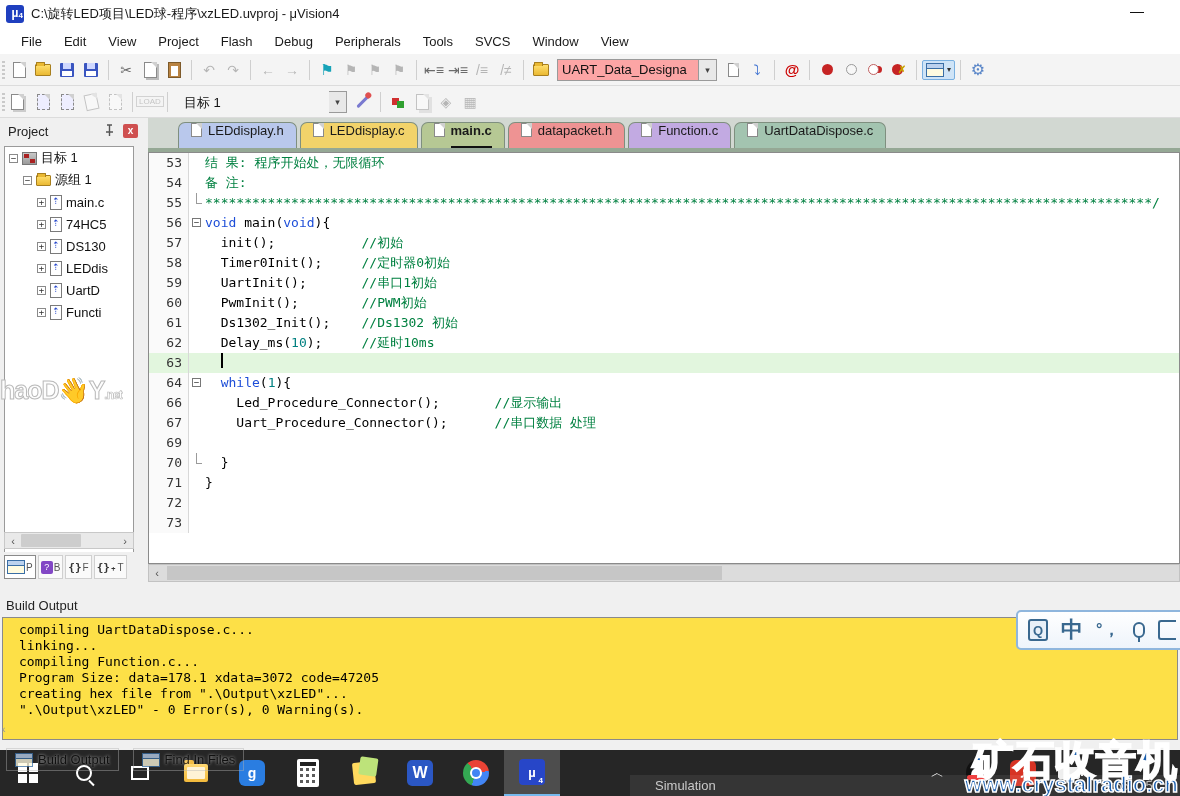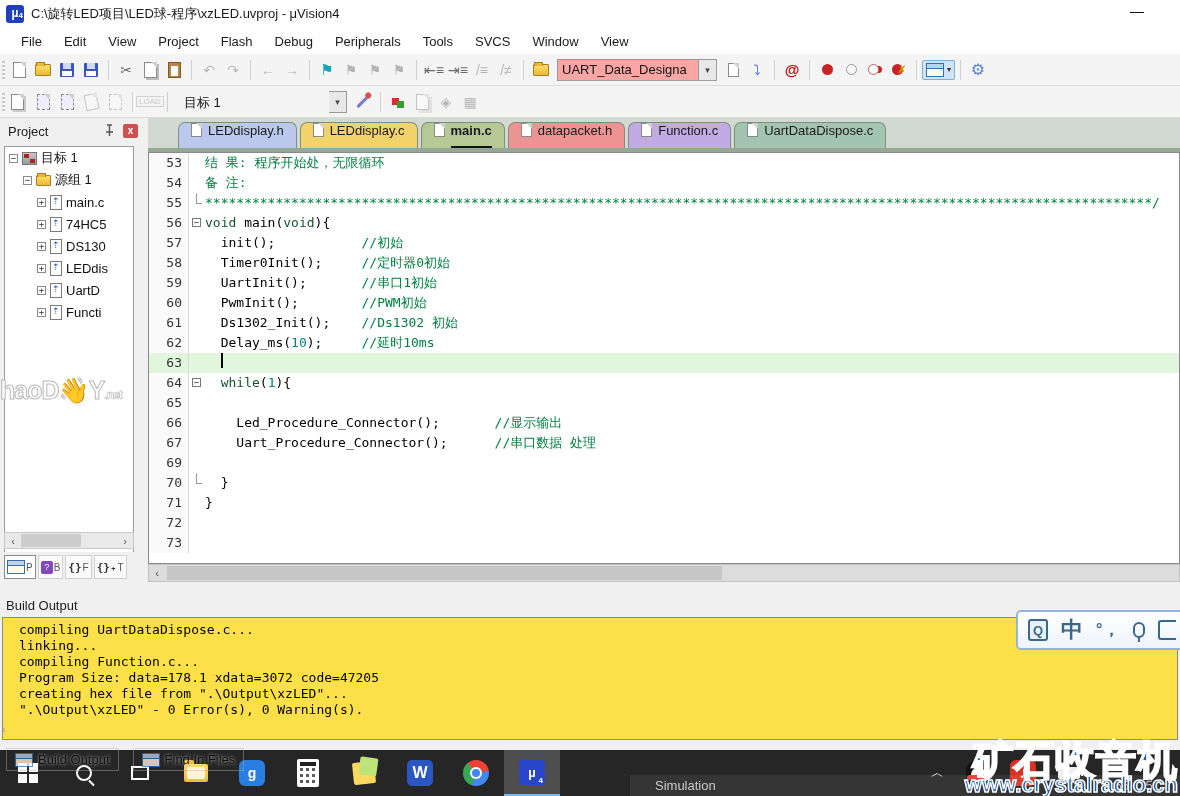--- a/index.html
+++ b/index.html
@@ -84,21 +84,21 @@
   .etab.active .lbl { border-bottom:2px solid #111; padding-bottom:1px; }
   .editor { position:absolute; left:0; top:34px; width:1032px; height:412px; background:#fff; border:1px solid #8a8a8a; overflow:hidden; }
   .cl { display:flex; height:20px; font:13px/20px "DejaVu Sans Mono", monospace; position:relative; }
   .cl.hl { background:#e2f6de; }
   .ln { width:40px; flex:none; text-align:right; padding-right:6px; color:#333; background:#fafafa; border-right:1px solid #d8d8d8; }
   .cl.hl .ln { background:#e2f6de; }
   .fold { width:16px; flex:none; position:relative; }
   .fm-minus { position:absolute; left:3px; top:5px; width:9px; height:9px; border:1px solid #777; background:#fff; font-size:9px; line-height:7px; text-align:center; color:#333; }
   .fm-end { position:absolute; left:7px; top:0; width:6px; height:11px; border-left:1px solid #9a9a9a; border-bottom:1px solid #9a9a9a; }
   .ct { white-space:pre; }
-  .k { color:#14532d; } .c { color:#008040; } .n { color:#008080; } .p { color:#000; }
+  .k { color:#1d4ed8; } .c { color:#008040; } .n { color:#008080; } .p { color:#000; }
   .cursor { display:inline-block; width:2px; height:15px; background:#000; vertical-align:middle; margin-bottom:3px; }
   .ed-hscroll { position:absolute; left:0; top:446px; width:1032px; height:18px; background:#dcdcdc; border:1px solid #c2c2c2; display:flex; align-items:center; }
   .ed-thumb { width:555px; height:14px; background:#c6c6c6; margin-left:2px; }
 
   
   .bo { position:absolute; left:0; top:595px; width:1180px; height:150px; background:#f0f0f0; }
   .bo-head { height:22px; font-size:13px; color:#222; padding:3px 0 0 6px; }
   .bo-body { position:absolute; left:2px; top:22px; width:1176px; height:123px; background:#fde047; border:1px solid #8a8a8a; padding:4px 0 0 16px; overflow:hidden; }
   .boline { font:13px/16px "DejaVu Sans Mono", monospace; color:#000; white-space:pre; }
   .bo-sarrow { position:absolute; left:2px; top:128px; font-size:11px; color:#9a9a9a; }
@@ -472,25 +472,20 @@
           <span class="cursor"></span>
         </div>
         <div class="cl">
     <span class="ln">64</span>
     <span class="fold">
             <span class="fm-minus">−</span>
           </span>
     <pre class="ct"><span class="p">  </span><span class="k">while</span><span class="p">(</span><span class="n">1</span><span class="p">){</span></pre>
         </div>
         <div class="cl">
-    <span class="ln">65</span>
-    <span class="fold"></span>
-    <pre class="ct"></pre>
-        </div>
-        <div class="cl">
     <span class="ln">66</span>
     <span class="fold"></span>
     <pre class="ct"><span class="p">    Led_Procedure_Connector();       </span><span class="c">//显示输出</span></pre>
         </div>
         <div class="cl">
     <span class="ln">67</span>
     <span class="fold"></span>
     <pre class="ct"><span class="p">    Uart_Procedure_Connector();      </span><span class="c">//串口数据 处理</span></pre>
         </div>
         <div class="cl">

